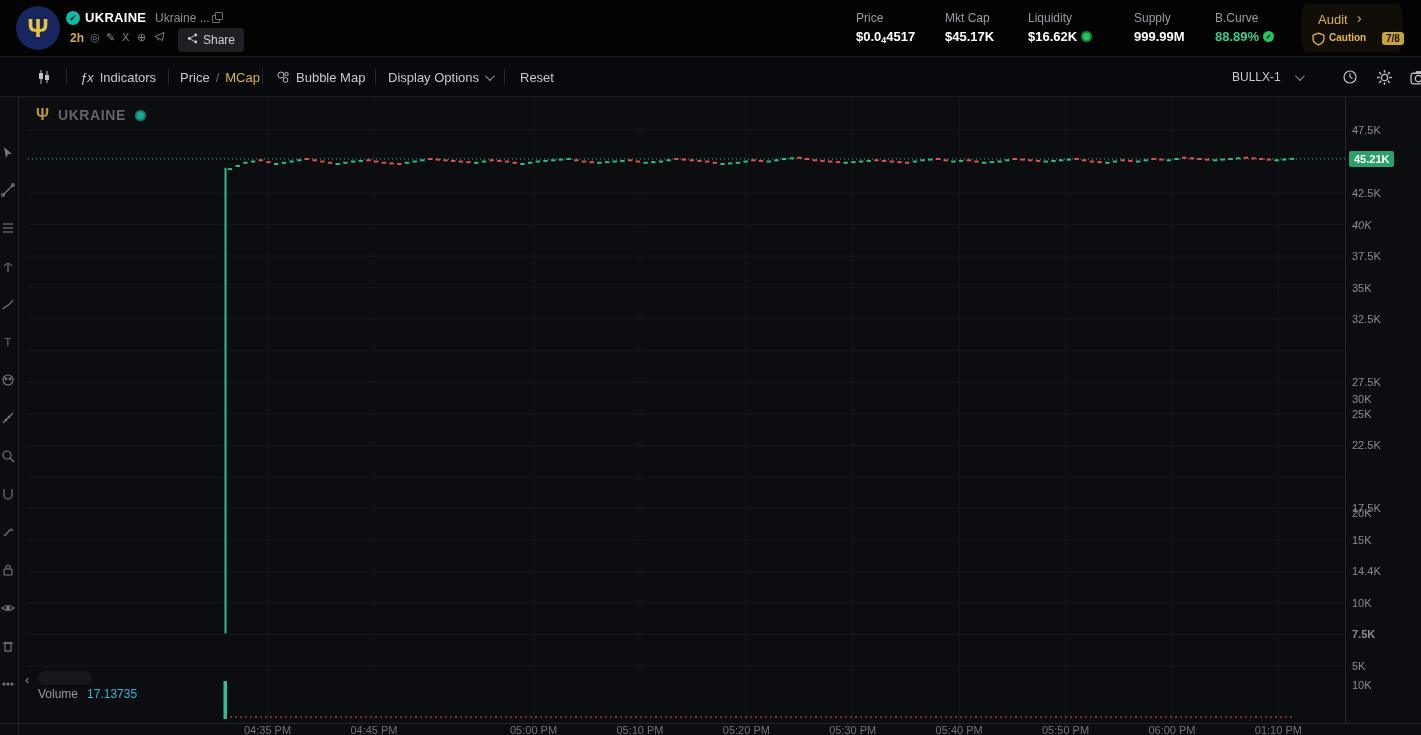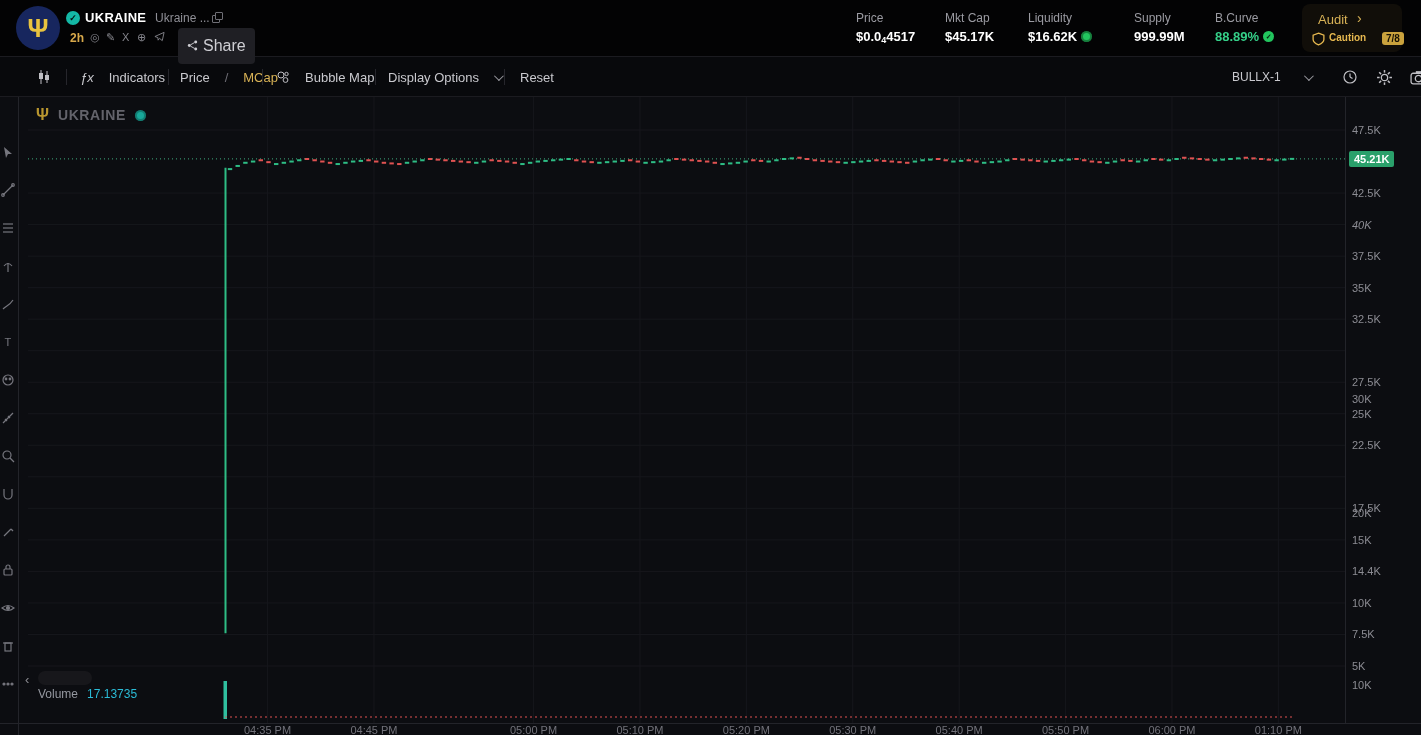--- a/index.html
+++ b/index.html
@@ -14,37 +14,37 @@
   .logo { position:absolute; left:16px; top:6px; width:44px; height:44px; border-radius:50%; background:#17265e; display:flex; align-items:center; justify-content:center; overflow:hidden; }
   .logo span { color:#e8c33f; font-size:26px; font-weight:bold; }
   .verified { position:absolute; left:66px; top:11px; width:14px; height:14px; border-radius:50%; background:#14b8a6; color:#04110e; font-size:9px; font-weight:bold; display:flex; align-items:center; justify-content:center; }
   .sym { position:absolute; left:85px; top:10px; color:#ffffff; font-size:13px; font-weight:700; letter-spacing:.3px; }
   .tname { position:absolute; left:155px; top:11px; color:#8f8f96; font-size:12px; }
   .copyic { position:absolute; left:212px; top:12px; width:11px; height:11px; }
   .copyic i { position:absolute; display:block; width:8px; height:8px; border:1px solid #6f6f76; border-radius:1px; }
   .copyic i:first-child { left:0; top:3px; } .copyic i:last-child { left:3px; top:0; background:#030304; }
   .age { position:absolute; left:70px; top:31px; color:#d8a94b; font-size:12px; font-weight:600; }
   .miniic { position:absolute; top:31px; color:#85858c; font-size:11px; cursor:pointer; }
-  .share-chip { position:absolute; left:178px; top:28px; height:36px; background:#1f1f24; border:none; border-radius:4px; color:#cfcfd4; font-size:16px; display:flex; align-items:center; gap:5px; padding:0 9px; cursor:pointer; font-family:"Liberation Sans", sans-serif; }
+  .share-chip { position:absolute; left:178px; top:28px; height:24px; background:#1f1f24; border:none; border-radius:4px; color:#cfcfd4; font-size:12px; display:flex; align-items:center; gap:5px; padding:0 9px; cursor:pointer; font-family:"Liberation Sans", sans-serif; }
   .stat { position:absolute; top:0; height:57px; }
   .slabel { position:absolute; top:11px; color:#9b9ba2; font-size:12px; white-space:nowrap; }
   .svalue { position:absolute; top:29px; color:#ffffff; font-size:13px; font-weight:700; white-space:nowrap; display:flex; align-items:center; gap:4px; }
   .svalue sub { font-size:9px; vertical-align:-2px; line-height:0; }
   .greendot { display:inline-block; width:11px; height:11px; border-radius:50%; background:#22c55e; box-shadow:inset 0 0 0 2px rgba(0,0,0,.35); }
   .greendot.check { color:#05200f; font-size:7px; font-weight:bold; text-align:center; line-height:11px; box-shadow:none; }
   .green { color:#35d089 !important; }
   #audit-panel { position:absolute; left:1302px; top:4px; width:100px; height:48px; background:rgba(214,176,84,0.07); border-radius:8px; cursor:pointer; }
   .audit-label { position:absolute; left:16px; top:8px; color:#d8b256; font-size:13px; }
   .audit-chev { position:absolute; left:55px; top:6px; color:#d8b256; font-size:14px; }
   .shield { position:absolute; left:10px; top:28px; }
   .caution { position:absolute; left:27px; top:28px; color:#e6b84f; font-size:10px; font-weight:700; }
   .score-chip { position:absolute; left:80px; top:28px; background:#caa23d; color:#191305; font-size:10px; font-weight:700; border-radius:3px; padding:1px 4px; }
   
   #toolbar { position:absolute; left:0; top:57px; width:1421px; height:40px; background:#08090c; border-bottom:1px solid #1b1b20; z-index:9; }
-  .titem { position:absolute; top:0; height:40px; display:flex; align-items:center; gap:15px; color:#c9c9ce; font-size:13px; cursor:pointer; white-space:nowrap; }
+  .titem { position:absolute; top:0; height:40px; display:flex; align-items:center; gap:6px; color:#c9c9ce; font-size:13px; cursor:pointer; white-space:nowrap; }
   .tsep { position:absolute; top:12px; width:1px; height:16px; background:#26262c; }
   .gold { color:#d8b256; }
   .dim { color:#6d6d74; }
   .fxg { font-style:italic; color:#c9c9ce; font-size:13px; }
   .chev-down { width:7px; height:7px; border-right:1.5px solid #9a9aa0; border-bottom:1.5px solid #9a9aa0; transform:rotate(45deg) translateY(-2px); display:inline-block; }
   
   #sidebar { position:absolute; left:0; top:97px; width:18px; height:638px; z-index:8; }
   .tool { position:absolute; left:1px; width:16px; height:16px; cursor:pointer; }
   
   #chart-svg { position:absolute; left:0; top:0; z-index:1; }
@@ -479,21 +479,21 @@
     <div class="ylab" style="top: 313.176px; text-align: center;">32.5K</div>
     <div class="ylab" style="top: 344.706px; margin-top: 48px;">30K</div>
     <div class="ylab" style="top: 376.235px;">27.5K</div>
     <div class="ylab" style="top: 407.765px;">25K</div>
     <div class="ylab" style="top: 439.294px;">22.5K</div>
     <div class="ylab" style="top: 470.824px; margin-top: 36px;">20K</div>
     <div class="ylab" style="top: 502.353px;">17.5K</div>
     <div class="ylab" style="top: 533.882px;">15K</div>
     <div class="ylab" style="top: 565.412px;">14.4K</div>
     <div class="ylab" style="top: 596.941px;">10K</div>
-    <div class="ylab" style="top: 628.471px;">7.5K</div>
+    <div class="ylab" style="top: 628.471px; font-weight: bold;">7.5K</div>
     <div class="ylab" style="top: 660px;">5K</div>
     <div class="xlab" style="left: 267.56px;">04:35 PM</div>
     <div class="xlab" style="left: 373.96px;">04:45 PM</div>
     <div class="xlab" style="left: 533.56px;">05:00 PM</div>
     <div class="xlab" style="left: 639.96px;">05:10 PM</div>
     <div class="xlab" style="left: 746.36px;">05:20 PM</div>
     <div class="xlab" style="left: 852.76px;">05:30 PM</div>
     <div class="xlab" style="left: 959.16px;">05:40 PM</div>
     <div class="xlab" style="left: 1065.56px;">05:50 PM</div>
     <div class="xlab" style="left: 1171.96px;">06:00 PM</div>

